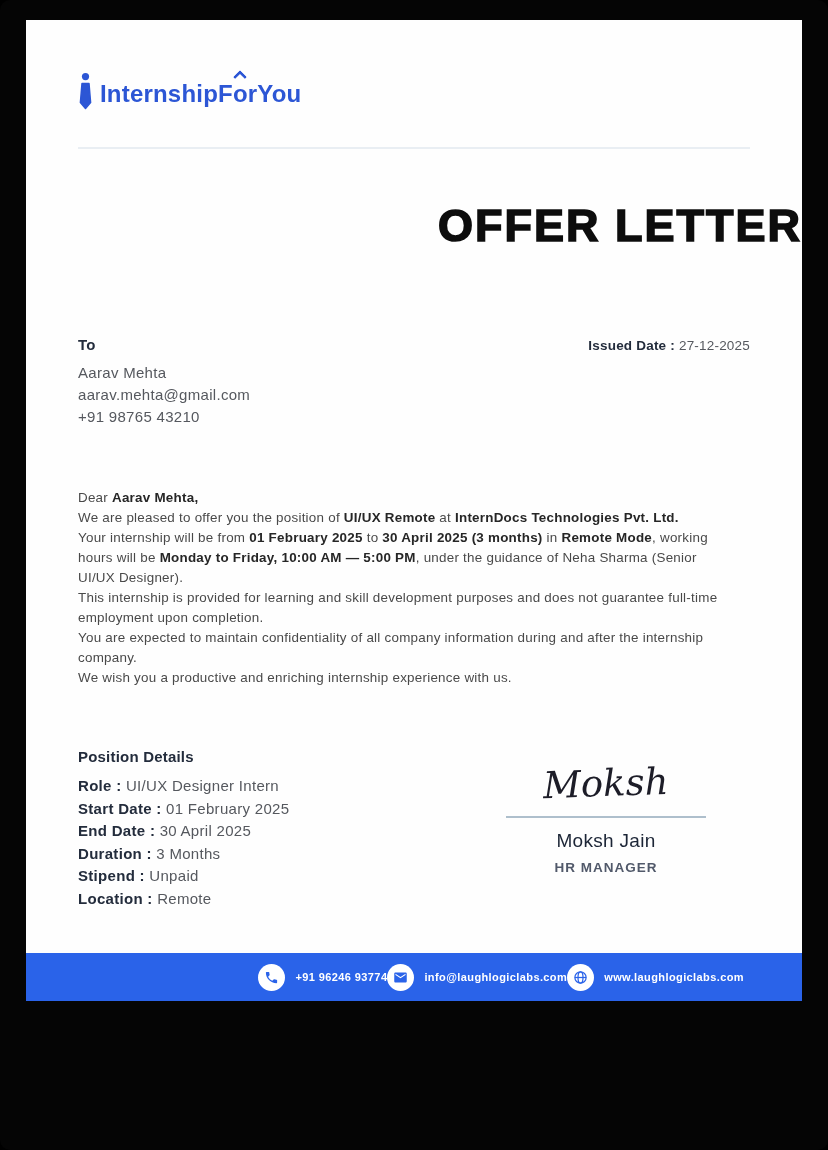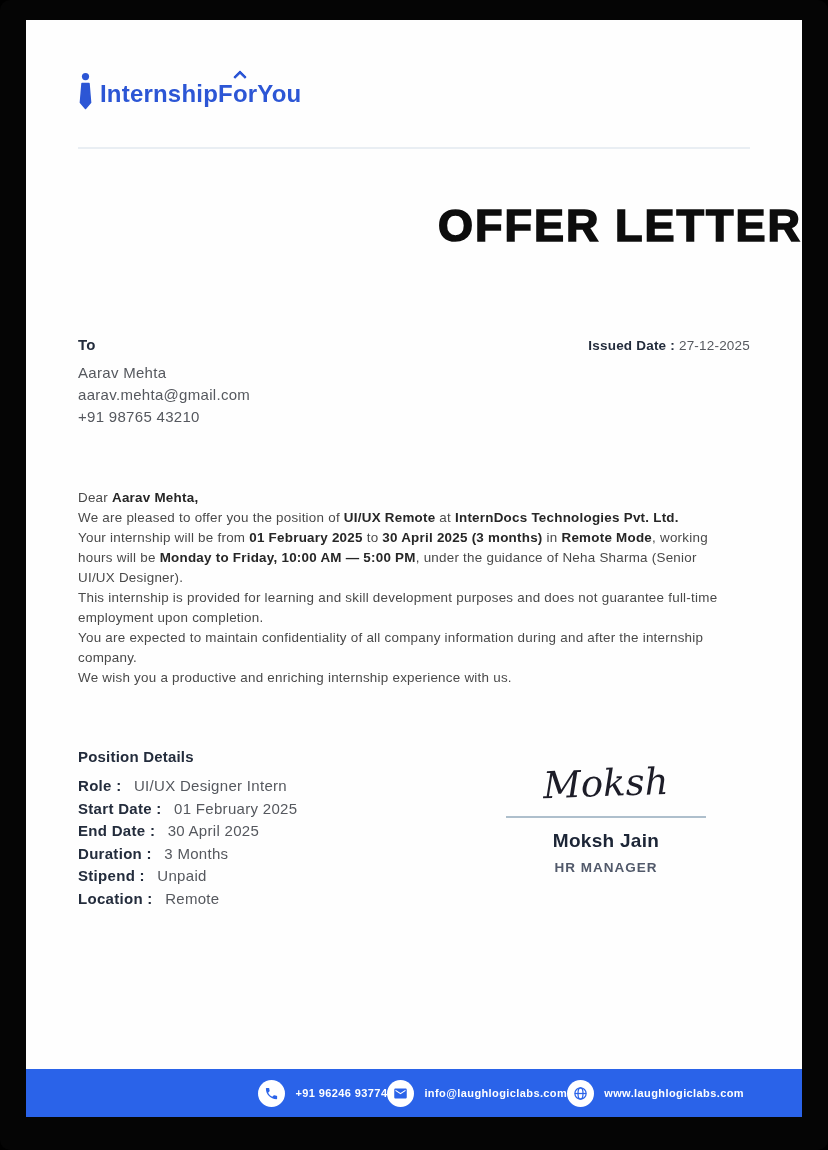--- a/index.html
+++ b/index.html
@@ -6,21 +6,21 @@
     --accent:#2c56d5;
     --footer-bg:#2a63e9;
     --text-dark:#232c3c;
     --text-gray:#55585e;
     --title-color:#0d0d0d;
   }
   *{margin:0;padding:0;box-sizing:border-box;}
   html,body{width:828px;height:1150px;background:#000;}
   body{font-family:"Liberation Sans",sans-serif;overflow:hidden;}
   .frame{position:relative;width:828px;height:1150px;background:#050505;border-radius:10px;}
-  .paper{position:absolute;left:26px;top:20px;width:776px;height:1097px;background:#fefefe;}
+  .paper{position:absolute;left:26px;top:20px;width:776px;height:981px;background:#fefefe;}
 
   
   .logo{position:absolute;left:52px;top:52px;display:flex;align-items:center;gap:7px;}
   .logo-text{font-size:24px;font-weight:bold;color:var(--accent);letter-spacing:.2px;display:flex;align-items:baseline;}
   .logo-o{position:relative;display:inline-block;}
   .roof{position:absolute;left:50%;top:-8px;width:10px;height:10px;border-top:3px solid var(--accent);border-right:3px solid var(--accent);transform:translateX(-50%) rotate(-45deg);border-radius:1px;}
 
   .divider{position:absolute;left:52px;top:127px;width:672px;height:2px;background:#e9eef3;}
 
   .title{position:absolute;left:0;top:180px;width:100%;text-align:right;
@@ -36,27 +36,27 @@
   
   .letter-body{position:absolute;left:52px;top:468px;width:690px;font-size:13.4px;color:#494949;letter-spacing:.25px;}
   .bline{line-height:20px;white-space:nowrap;}
   .bline .bb{font-weight:bold;color:#262626;}
 
   
   .pos-heading{position:absolute;left:52px;top:728px;font-size:15px;font-weight:bold;color:var(--text-dark);letter-spacing:.2px;}
   .pos-rows{position:absolute;left:52px;top:755px;font-size:15px;letter-spacing:.3px;}
   .prow{line-height:22.5px;white-space:nowrap;}
   .prow b{color:var(--text-dark);}
-  .prow span{color:var(--text-gray);margin-left:8px;}
+  .prow span{color:var(--text-gray);}
 
   
   .sig{position:absolute;left:469px;top:738px;width:222px;text-align:center;}
   .sig-script{font-family:"DejaVu Serif",serif;font-style:italic;font-size:37px;color:#1d1d28;transform:rotate(-2deg);display:inline-block;line-height:1.4;}
   .sig-line{margin:6px auto 0;width:200px;height:2px;background:#aebfcc;}
-  .sig-name{margin-top:12px;font-size:19px;font-weight:bold;color:#1c2536;letter-spacing:.3px;}
+  .sig-name{margin-top:12px;font-size:19px;font-weight:normal;color:#1c2536;letter-spacing:.3px;}
   .sig-role{margin-top:8px;font-size:13.5px;color:#51596a;letter-spacing:1px;font-weight:bold;}
 
   
   .footer{position:absolute;left:0;bottom:0;width:100%;height:48px;background:var(--footer-bg);
           display:flex;align-items:center;justify-content:flex-end;padding:0 58px 0 52px;}
   .fitem{display:flex;align-items:center;gap:10px;cursor:pointer;}
   .fcircle{width:27px;height:27px;border-radius:50%;background:#fff;display:flex;align-items:center;justify-content:center;flex:0 0 auto;}
   .fcircle svg{width:15px;height:15px;display:block;}
   .flabel{font-size:11px;font-weight:bold;color:#fff;letter-spacing:.4px;white-space:nowrap;}
 </style>

